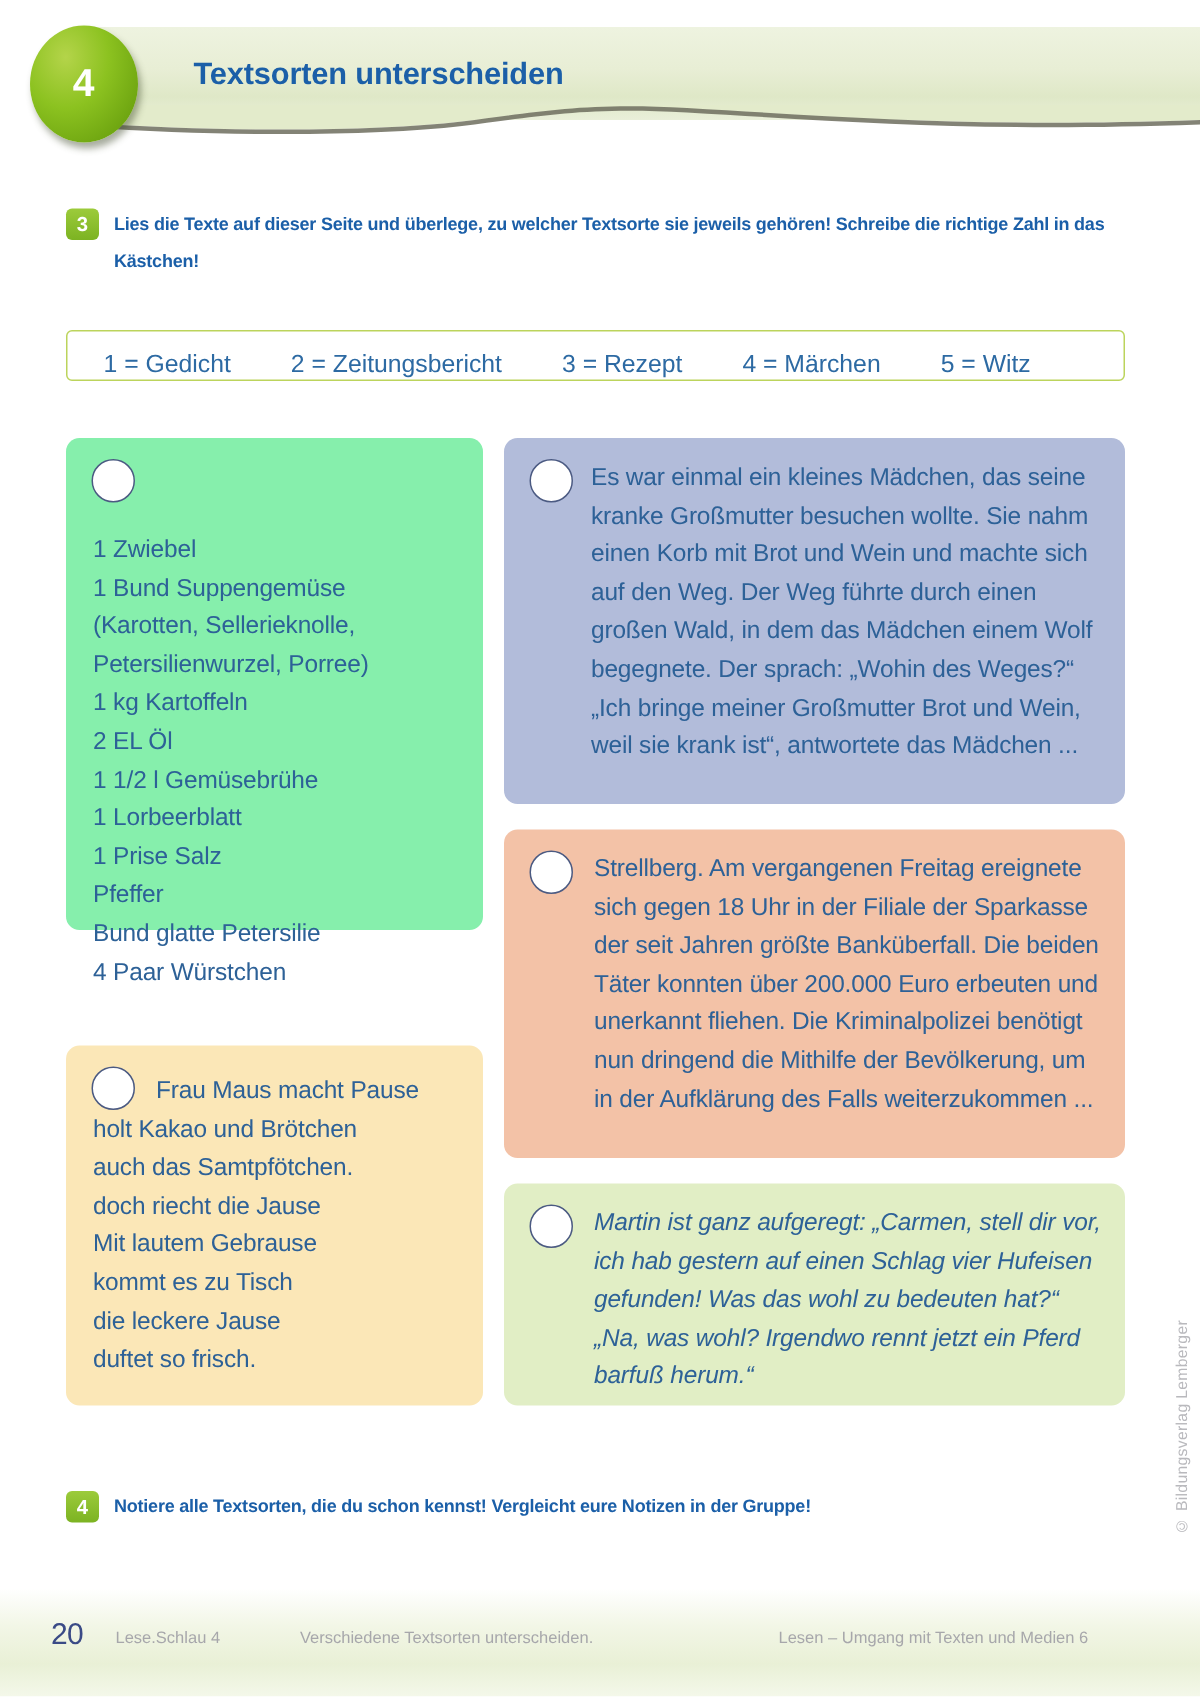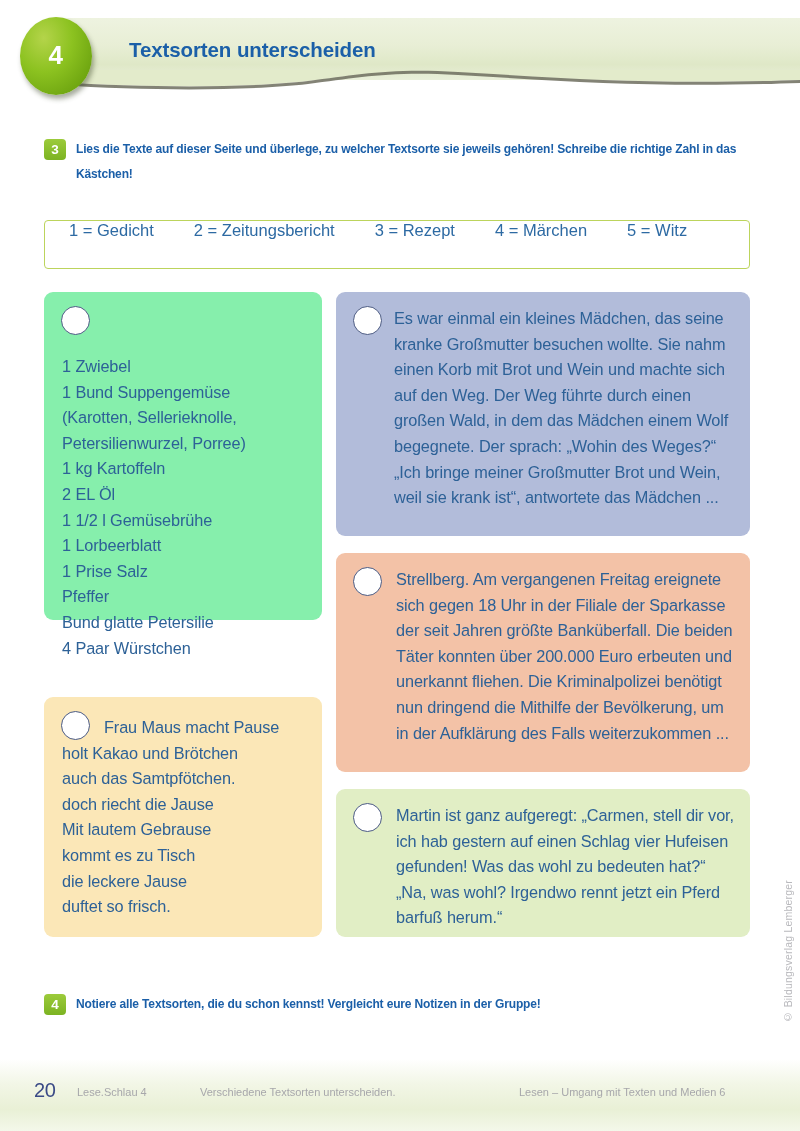--- a/index.html
+++ b/index.html
@@ -105,27 +105,27 @@
   }
   #task3 { left: 44px; top: 137px; width: 700px; }
   #task4 { left: 44px; top: 992px; width: 600px; }
 
   
   .legend {
     position: absolute;
     left: 44px;
     top: 220px;
     width: 706px;
-    height: 49px;
+    height: 34px;
     box-sizing: border-box;
     border: 1.6px solid #bcd45c;
     border-radius: 4px;
     background: #ffffff;
     display: flex;
-    align-items: flex-start;
+    align-items: flex-end;
   }
   .legend-item {
     font-size: 16.5px;
     color: #2d6aa3;
     white-space: nowrap;
   }
   .legend-item:nth-child(1) { margin-left: 24px; }
   .legend-item:nth-child(2) { margin-left: 40px; }
   .legend-item:nth-child(3) { margin-left: 40px; }
   .legend-item:nth-child(4) { margin-left: 40px; }
@@ -176,20 +176,21 @@
     background: #b2bcda;
     padding-left: 16px;
   }
   #card-news {
     left: 336px; top: 553px; width: 414px; height: 219px;
     background: #f3c2a7;
   }
   #card-joke {
     left: 336px; top: 789px; width: 414px; height: 148px;
     background: #e1eec5;
+    font-style: italic;
   }
 
   
   .copyright {
     position: absolute;
     right: 6px;
     bottom: 108px;
     font-size: 10.5px;
     color: #b9b9bd;
     writing-mode: vertical-rl;

